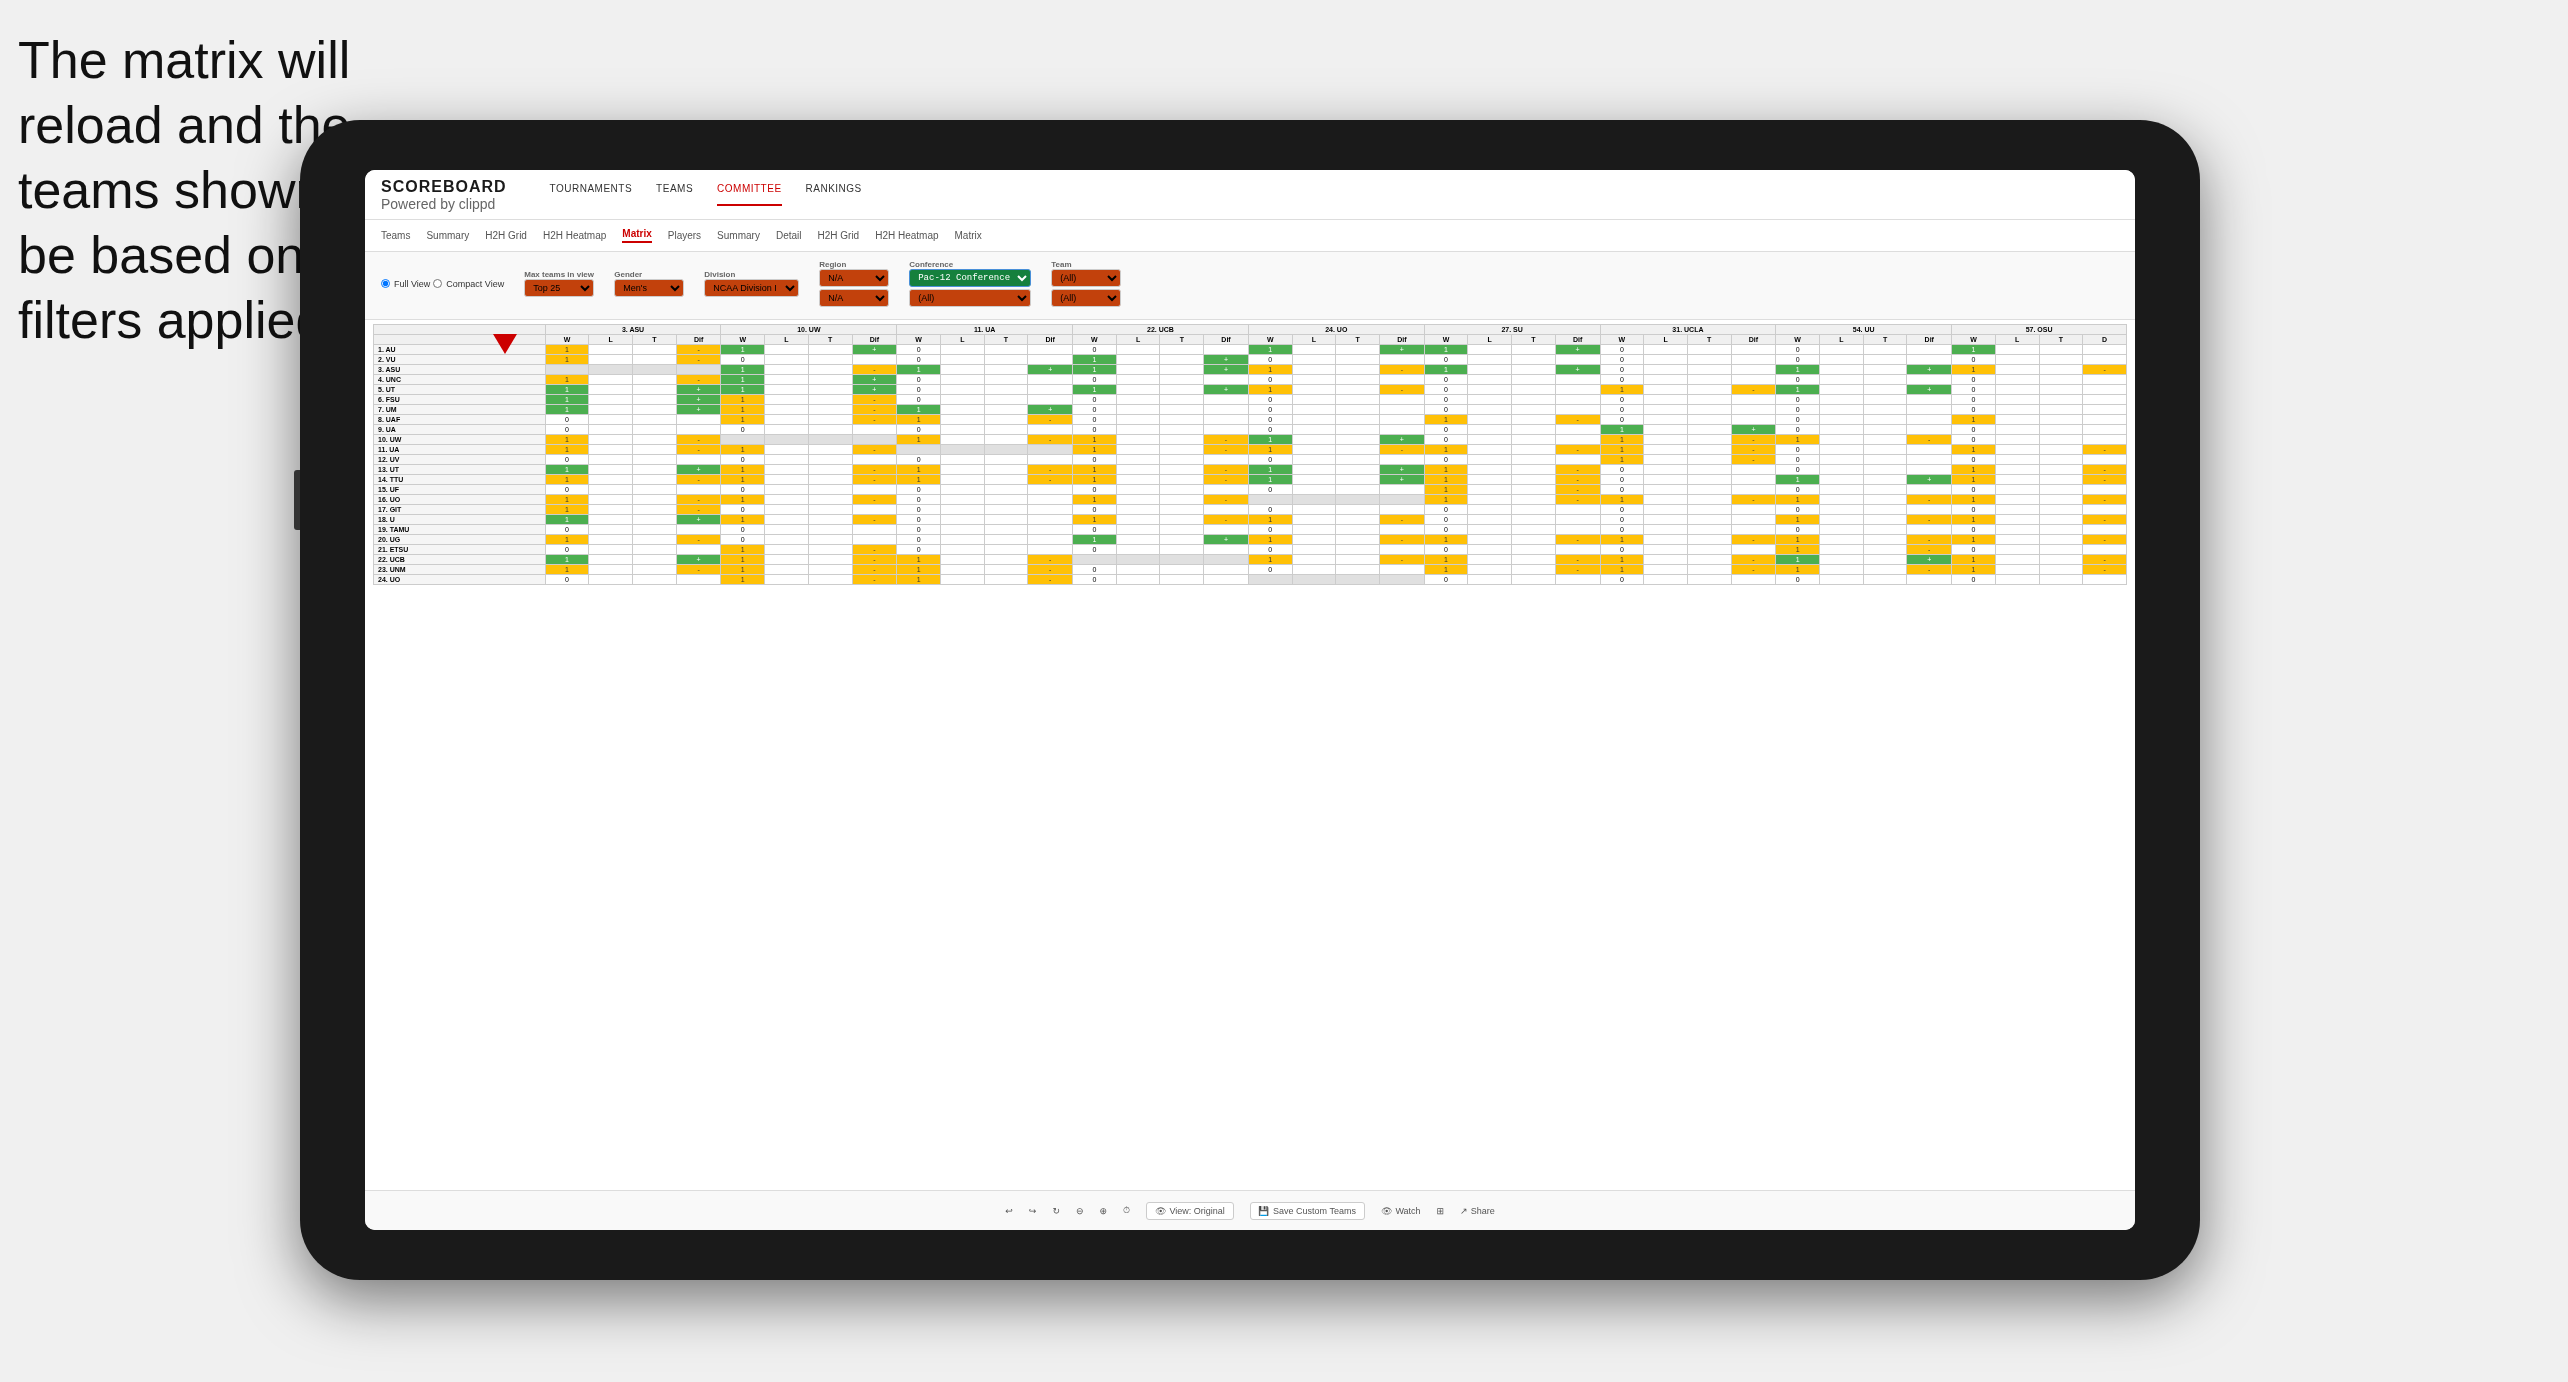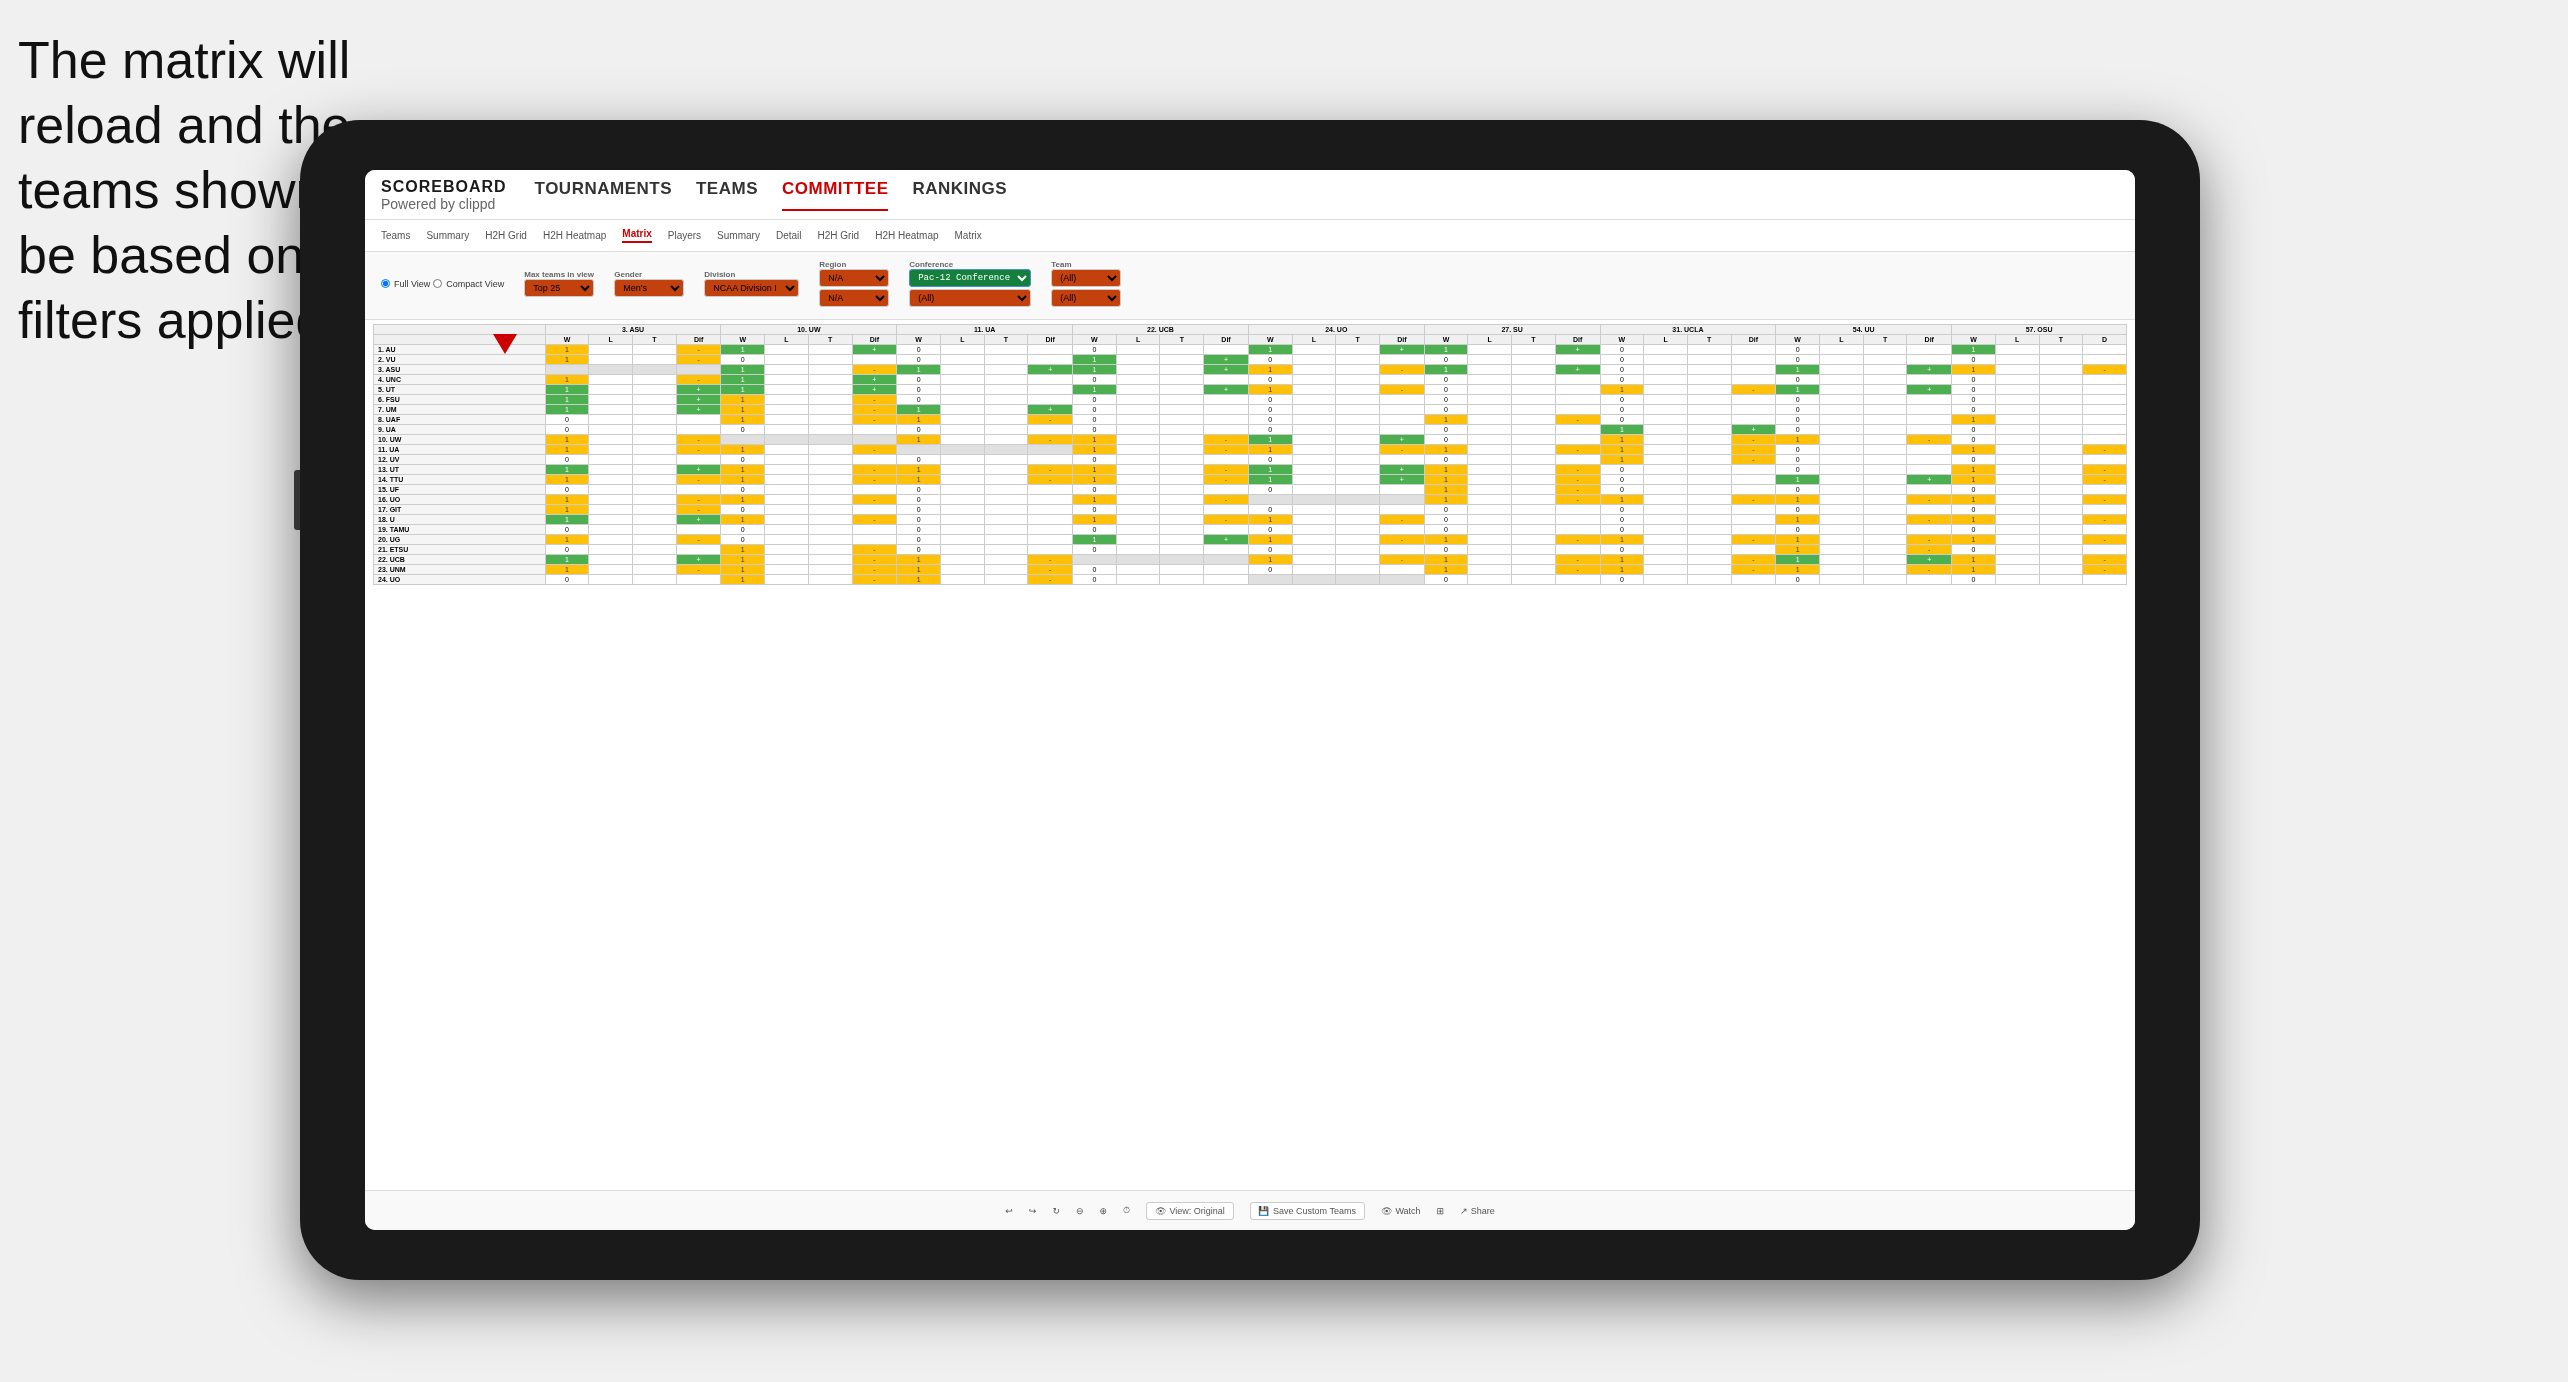--- a/index.html
+++ b/index.html
@@ -64,21 +64,21 @@
       display: flex;
       align-items: center;
       padding: 8px 16px;
       border-bottom: 1px solid #ddd;
       background: #fff;
       height: 50px;
       flex-shrink: 0;
     }
 
     .scoreboard-logo {
-      margin-right: 28px;
+      margin-right: 43px;
     }
 
     .scoreboard-logo .logo-main {
       font-size: 16px;
       font-weight: 900;
       color: #1a1a1a;
       letter-spacing: 1px;
     }
 
     .scoreboard-logo .logo-sub {
@@ -86,24 +86,24 @@
       color: #666;
     }
 
     .nav-links {
       display: flex;
       gap: 24px;
       list-style: none;
     }
 
     .nav-links li {
-      font-size: 17px;
+      font-size: 10px;
       color: #333;
       cursor: pointer;
-      font-weight: 700;
+      font-weight: 400;
       letter-spacing: 0.5px;
     }
 
     .nav-links li.active {
       color: #c00;
       border-bottom: 2px solid #c00;
       padding-bottom: 10px;
       text-align: center;
     }
 

